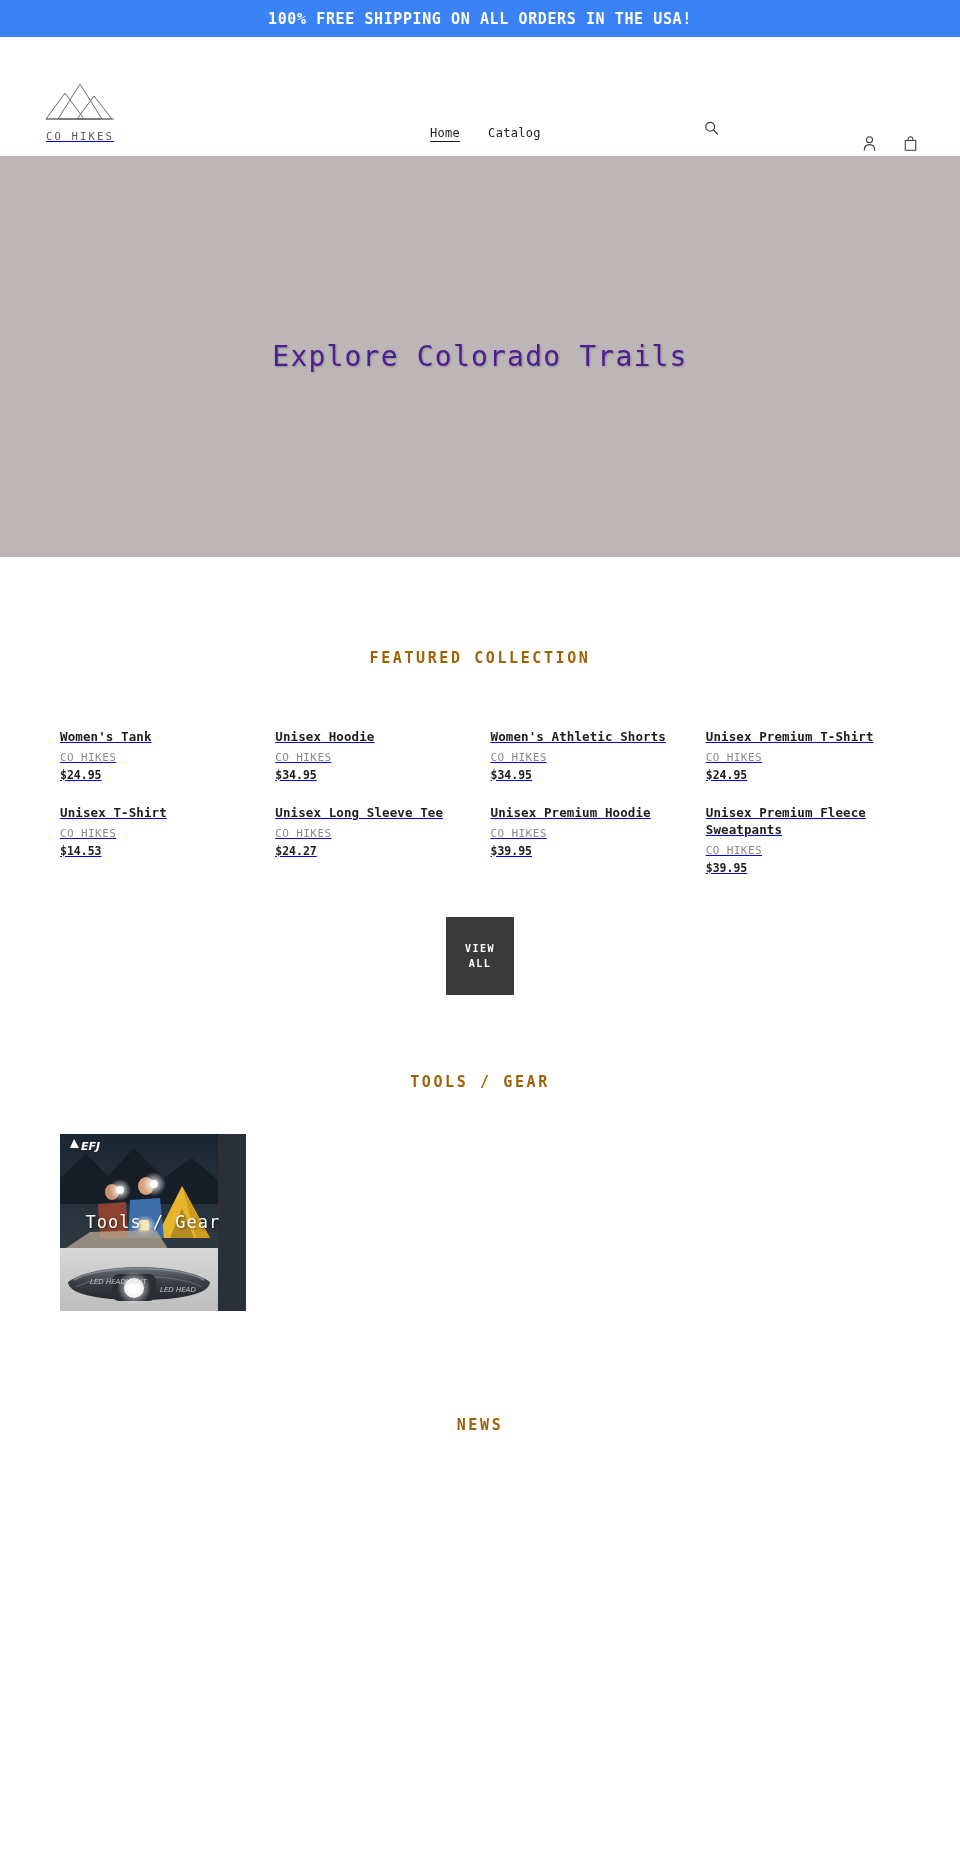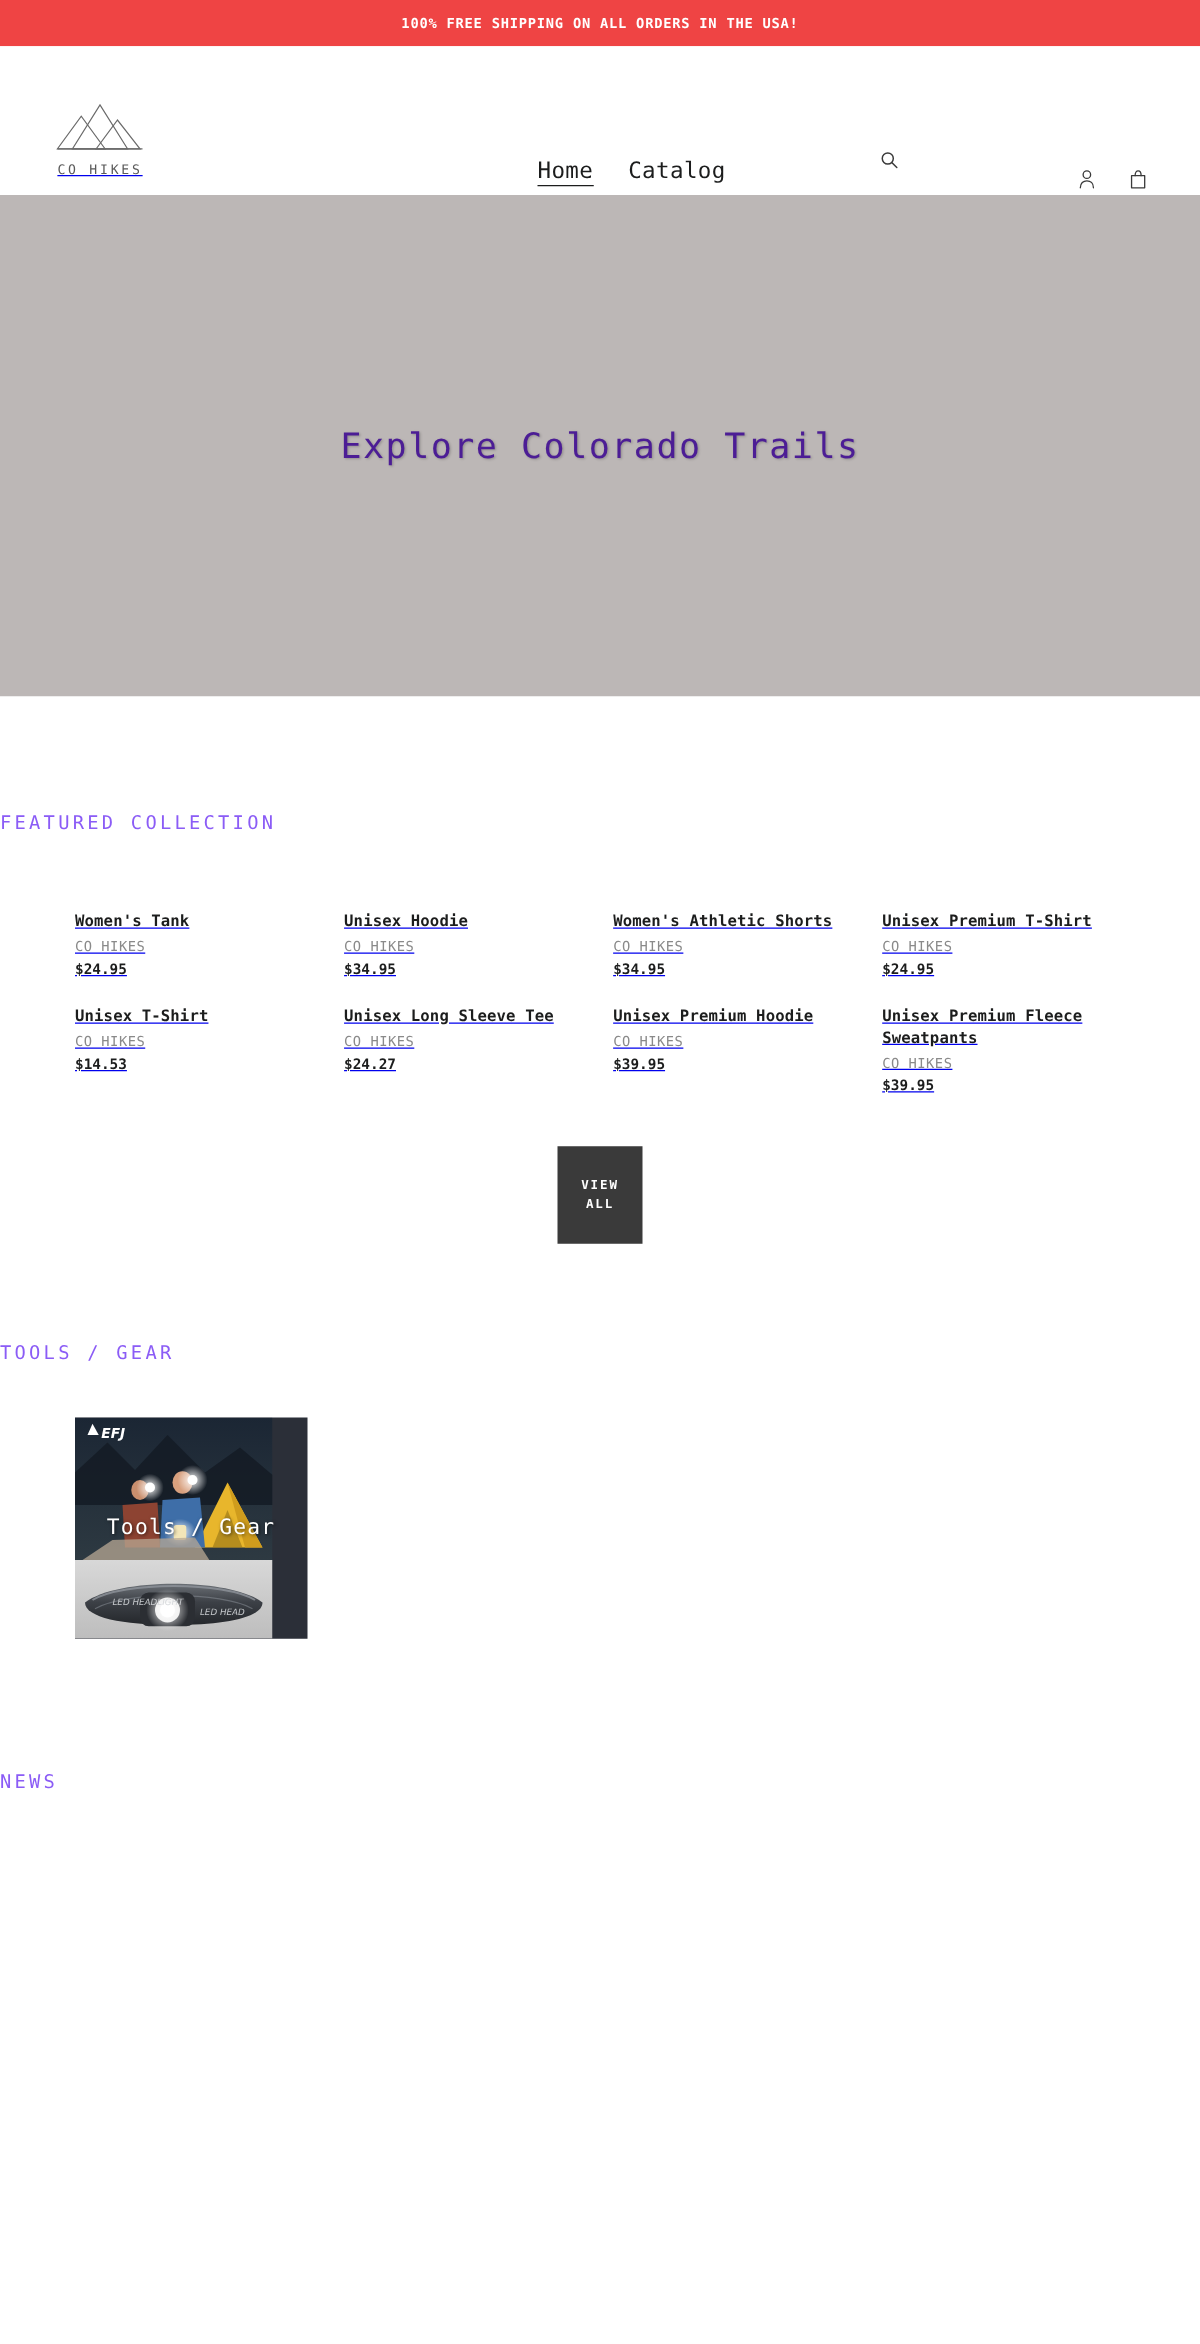--- a/index.html
+++ b/index.html
@@ -9,26 +9,26 @@
     height: 1875px;
     background: #ffffff;
     font-family: "DejaVu Sans Mono", "Liberation Mono", monospace;
     color: #1c1d1d;
     overflow: hidden;
   }
 
   
   .announcement {
     height: 37px;
-    background: #ef4444;
+    background: #3b82f6;
     color: #ffffff;
     display: flex;
     align-items: center;
     justify-content: center;
-    font-size: 11px;
+    font-size: 15px;
     font-weight: 700;
     letter-spacing: 0.6px;
   }
 
   
   .header {
     height: 119px;
     background: #ffffff;
     position: relative;
     display: flex;
@@ -56,21 +56,21 @@
 
   .nav {
     position: absolute;
     left: 430px;
     top: 89px;
     display: flex;
     gap: 28px;
     align-items: baseline;
   }
   .nav a {
-    font-size: 18px;
+    font-size: 12px;
     color: #1c1d1d;
     text-decoration: none;
     letter-spacing: 0.3px;
   }
   .nav a.active {
     border-bottom: 1px solid #1c1d1d;
     padding-bottom: 1px;
   }
 
   .search-btn {
@@ -108,25 +108,25 @@
   .hero-title {
     font-size: 28px;
     color: #4c1d95;
     font-weight: 400;
     letter-spacing: 1.2px;
     text-shadow: 1px 1px 2px rgba(0,0,0,0.22);
   }
 
   
   .section-title {
-    text-align: left;
+    text-align: center;
     font-size: 15px;
-    font-weight: 400;
+    font-weight: 700;
     letter-spacing: 2.6px;
-    color: #8b5cf6;
+    color: #a16207;
   }
 
   .featured { padding-top: 92px; }
   .featured .section-title { margin-bottom: 0; }
 
   .grid {
     margin: 0 auto;
     padding: 0 60px;
     width: 960px;
     display: grid;

